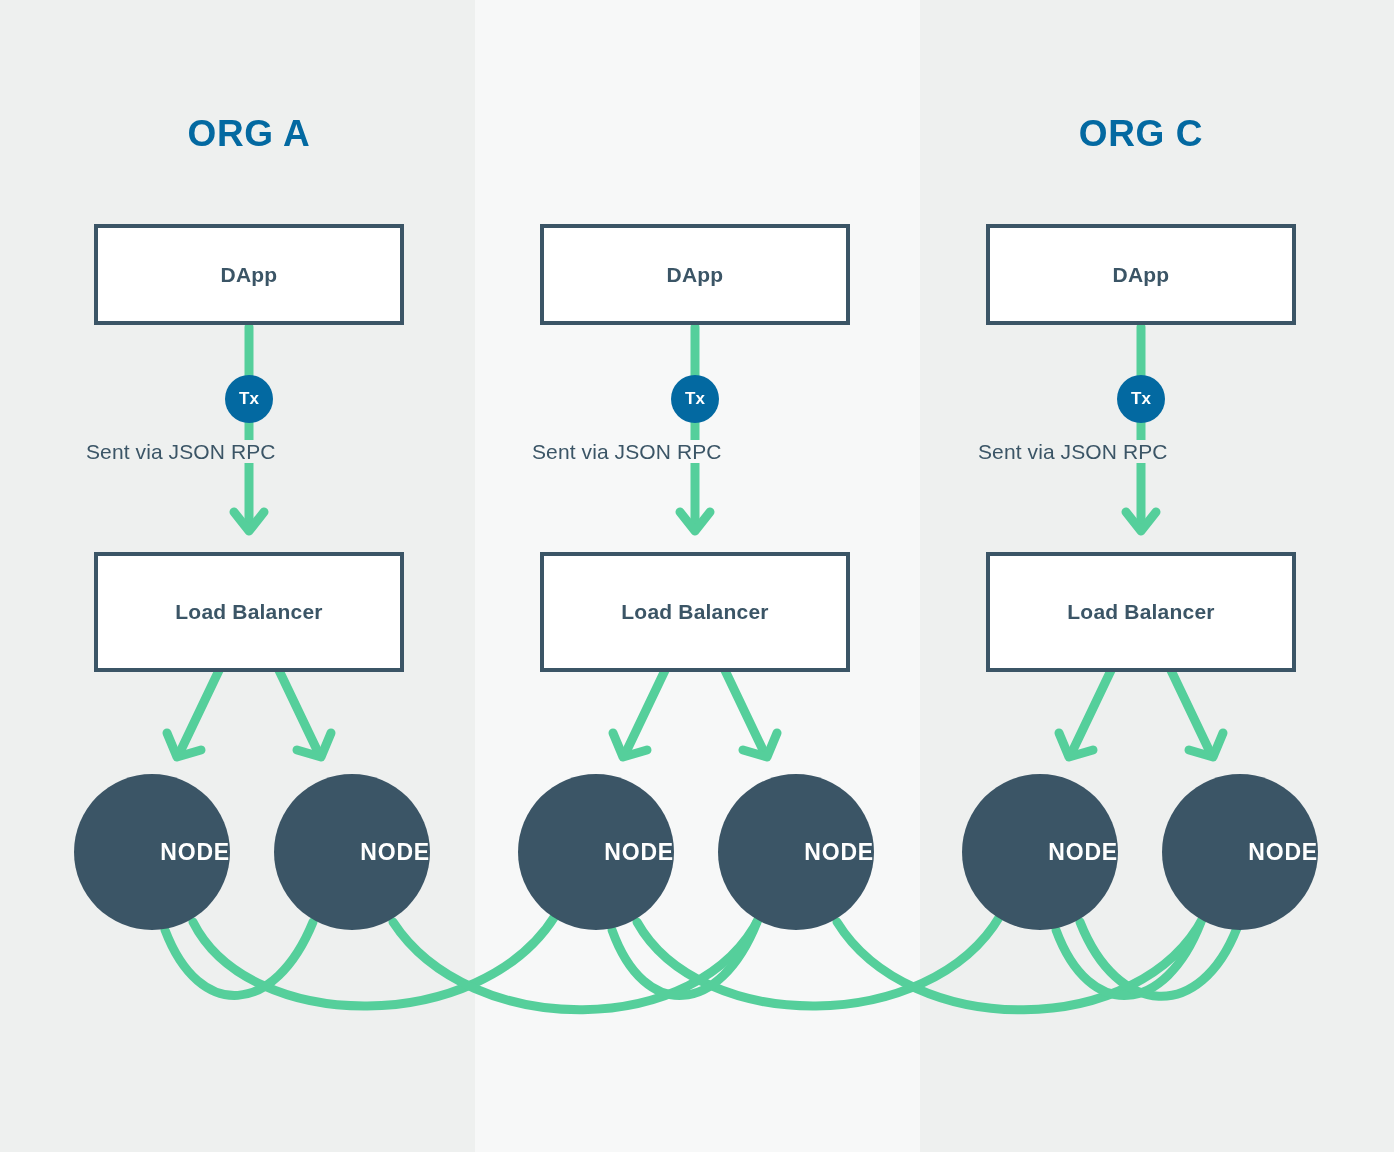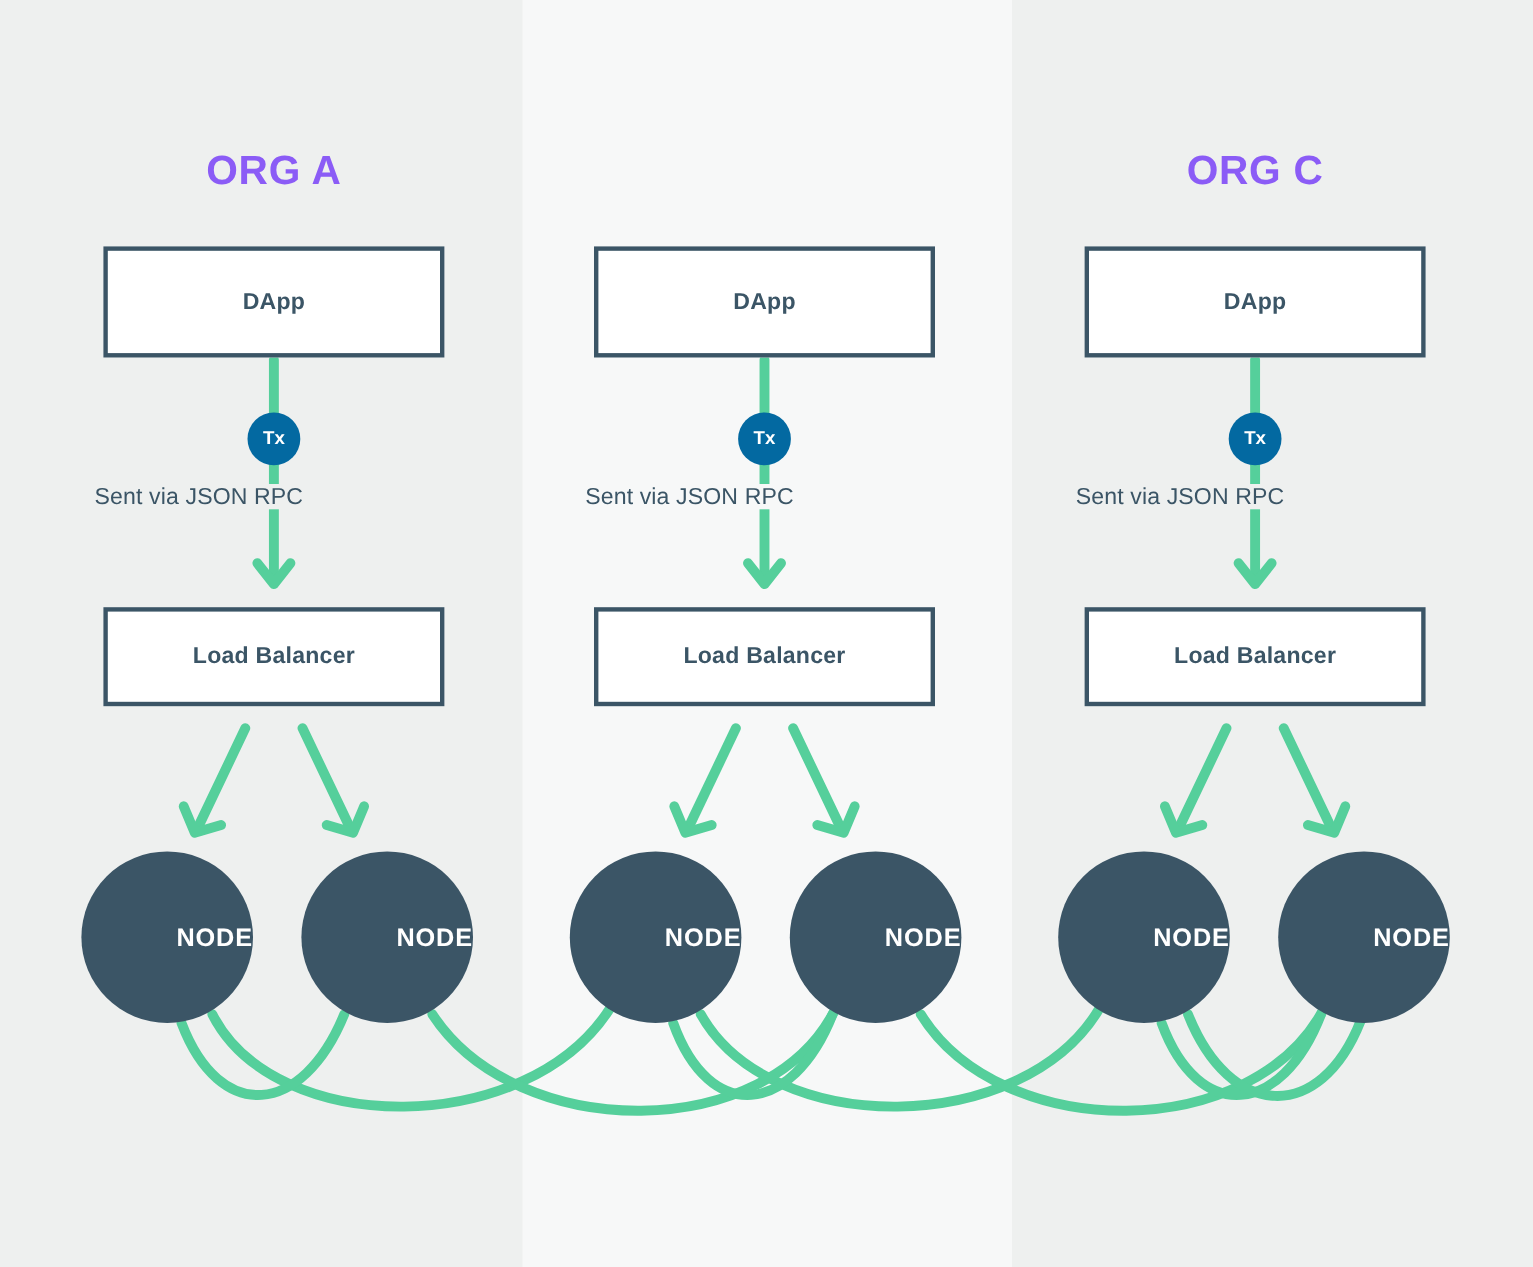--- a/index.html
+++ b/index.html
@@ -27,40 +27,39 @@
   #wires { position: absolute; left:0; top:0; width:1394px; height:1152px; }
 
   .org-title {
     position: absolute;
     top: 113px;
     width: 310px;
     text-align: center;
     font-size: 37px;
     font-weight: bold;
     letter-spacing: 0.6px;
-    color: #8b5cf6;
-    margin-top: 21px;
+    color: #0369a1;
   }
 
   .box {
     position: absolute;
     width: 310px;
     box-sizing: border-box;
     background: #ffffff;
     border: 4px solid #3b5566;
     display: flex;
     align-items: center;
     justify-content: center;
     font-size: 21px;
     font-weight: bold;
     color: #3b5566;
     letter-spacing: 0.2px;
   }
   .box-dapp { top: 224px; height: 101px; }
-  .box-lb   { top: 552px; height: 90px; }
+  .box-lb   { top: 552px; height: 120px; }
 
   .rpc-label {
     position: absolute;
     top: 440px;
     width: 340px;
     text-align: left;
     font-size: 21px;
     color: #3b5566;
     letter-spacing: 0.1px;
   }

